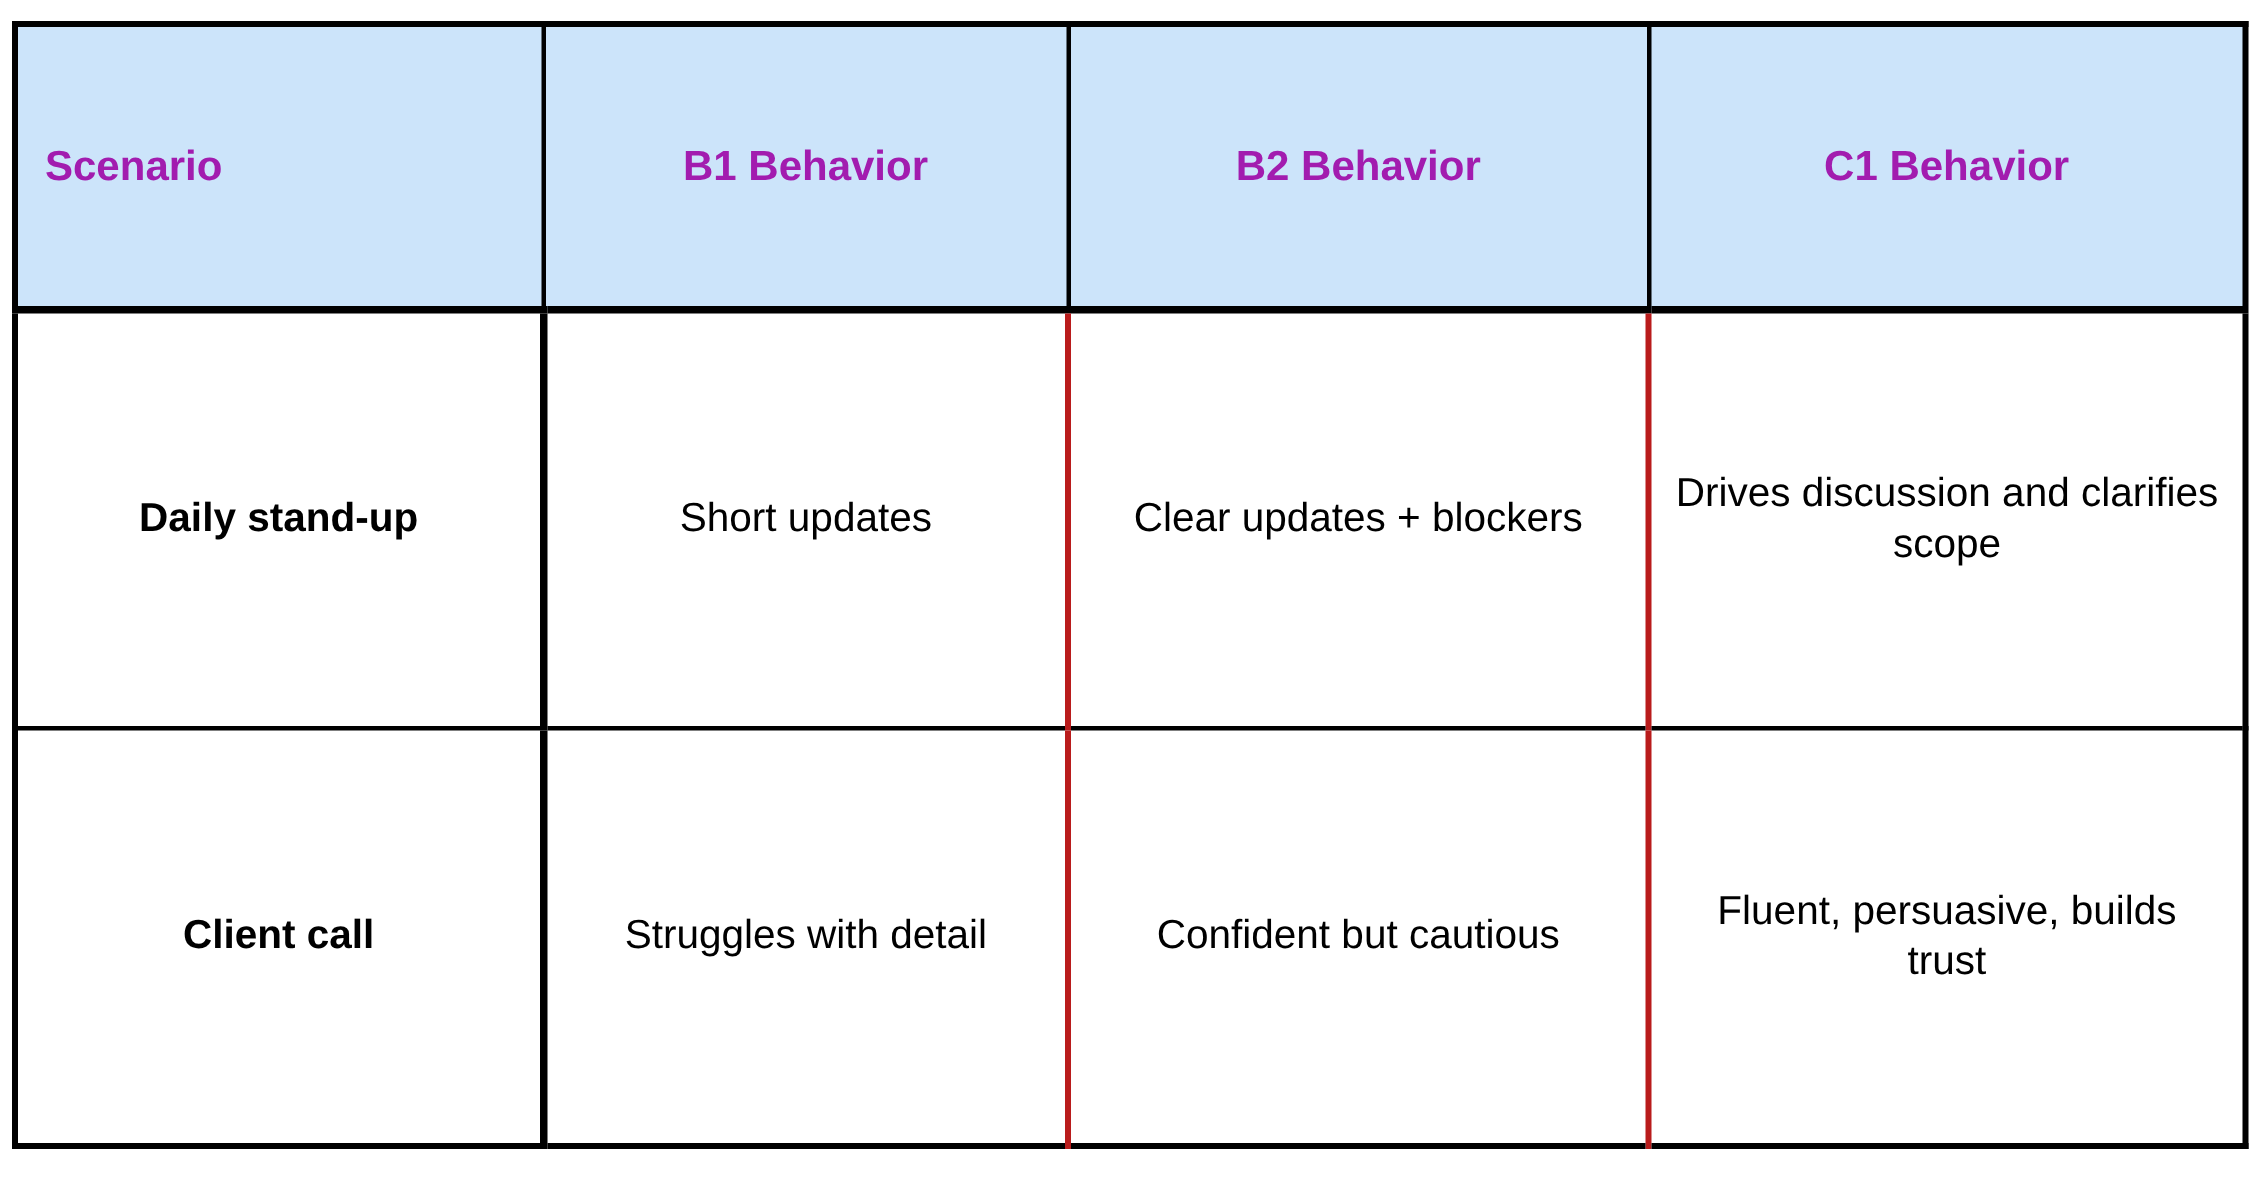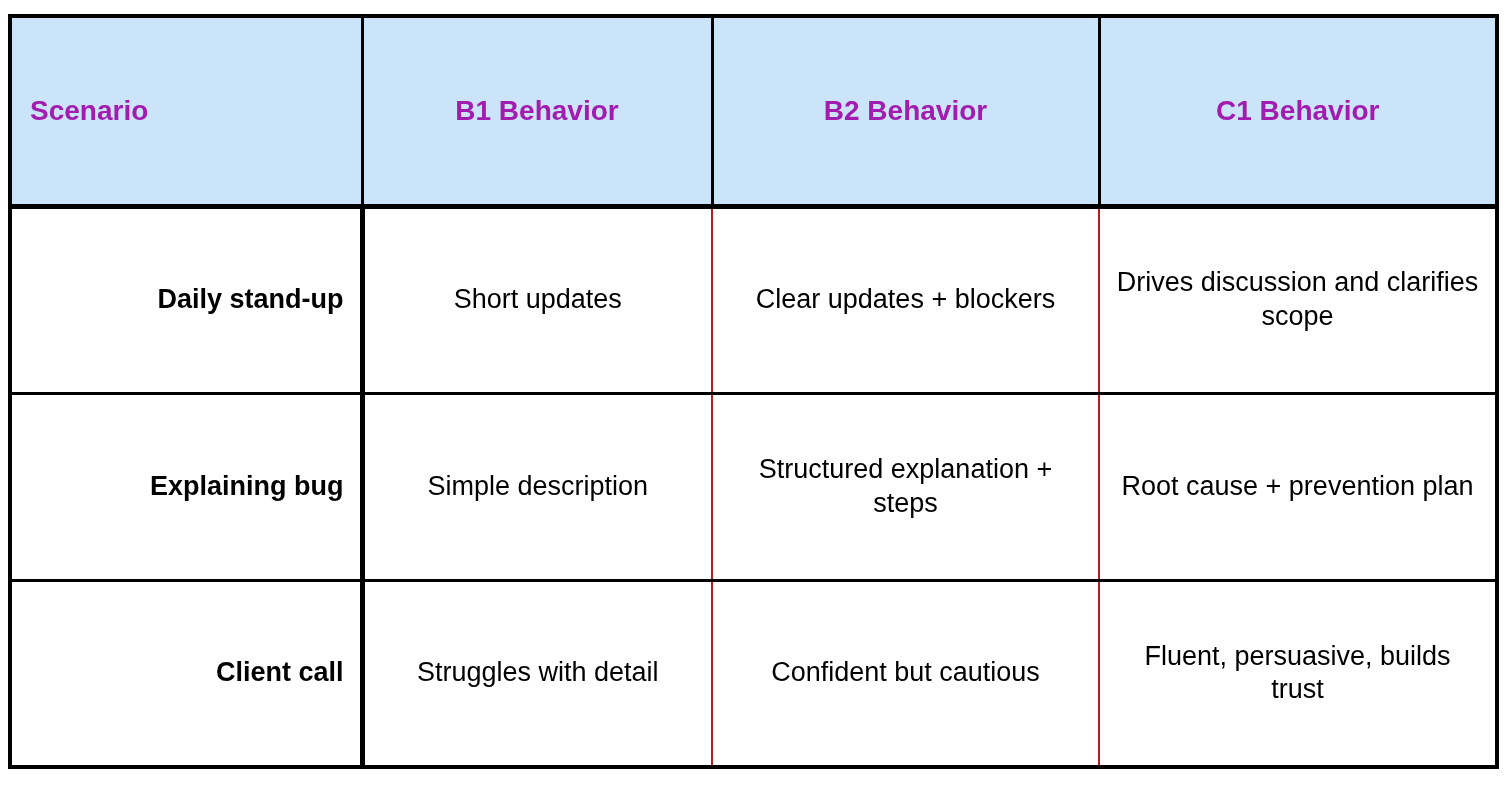--- a/index.html
+++ b/index.html
@@ -54,32 +54,32 @@
   }
   thead th.col-scenario { text-align: left; }
   thead th.col-center   { }
   thead th:last-child   { border-right: none; }
 
   tbody td {
     color: #000000;
     font-size: 27px;
     font-weight: normal;
     padding: 8px 16px;
-    border-right: 2px solid #b91c1c;
+    border-right: 4px solid #b91c1c;
     border-bottom: 3px solid #000000;
     vertical-align: middle;
     text-align: center;
     box-sizing: border-box;
     line-height: 1.25;
   }
   tbody td:last-child { border-right: none; }
   tbody tr:last-child td { border-bottom: none; }
 
   tbody td.cell-scenario {
-    text-align: right;
+    text-align: center;
     font-weight: bold;
     border-right: 5px solid #000000;
   }
 
   tbody tr { height: 187px; }
 </style>
 </head>
 <body>
 
 <div class="table-wrap">
@@ -99,26 +99,20 @@
       </tr>
     </thead>
     <tbody>
       <tr>
         <td class="cell-scenario">Daily stand-up</td>
         <td>Short updates</td>
         <td>Clear updates + blockers</td>
         <td>Drives discussion and clarifies scope</td>
       </tr>
       <tr>
-        <td class="cell-scenario">Explaining bug</td>
-        <td>Simple description</td>
-        <td>Structured explanation + steps</td>
-        <td>Root cause + prevention plan</td>
-      </tr>
-      <tr>
         <td class="cell-scenario">Client call</td>
         <td>Struggles with detail</td>
         <td>Confident but cautious</td>
         <td>Fluent, persuasive, builds trust</td>
       </tr>
     </tbody>
   </table>
 </div>
 
 </body></html>

